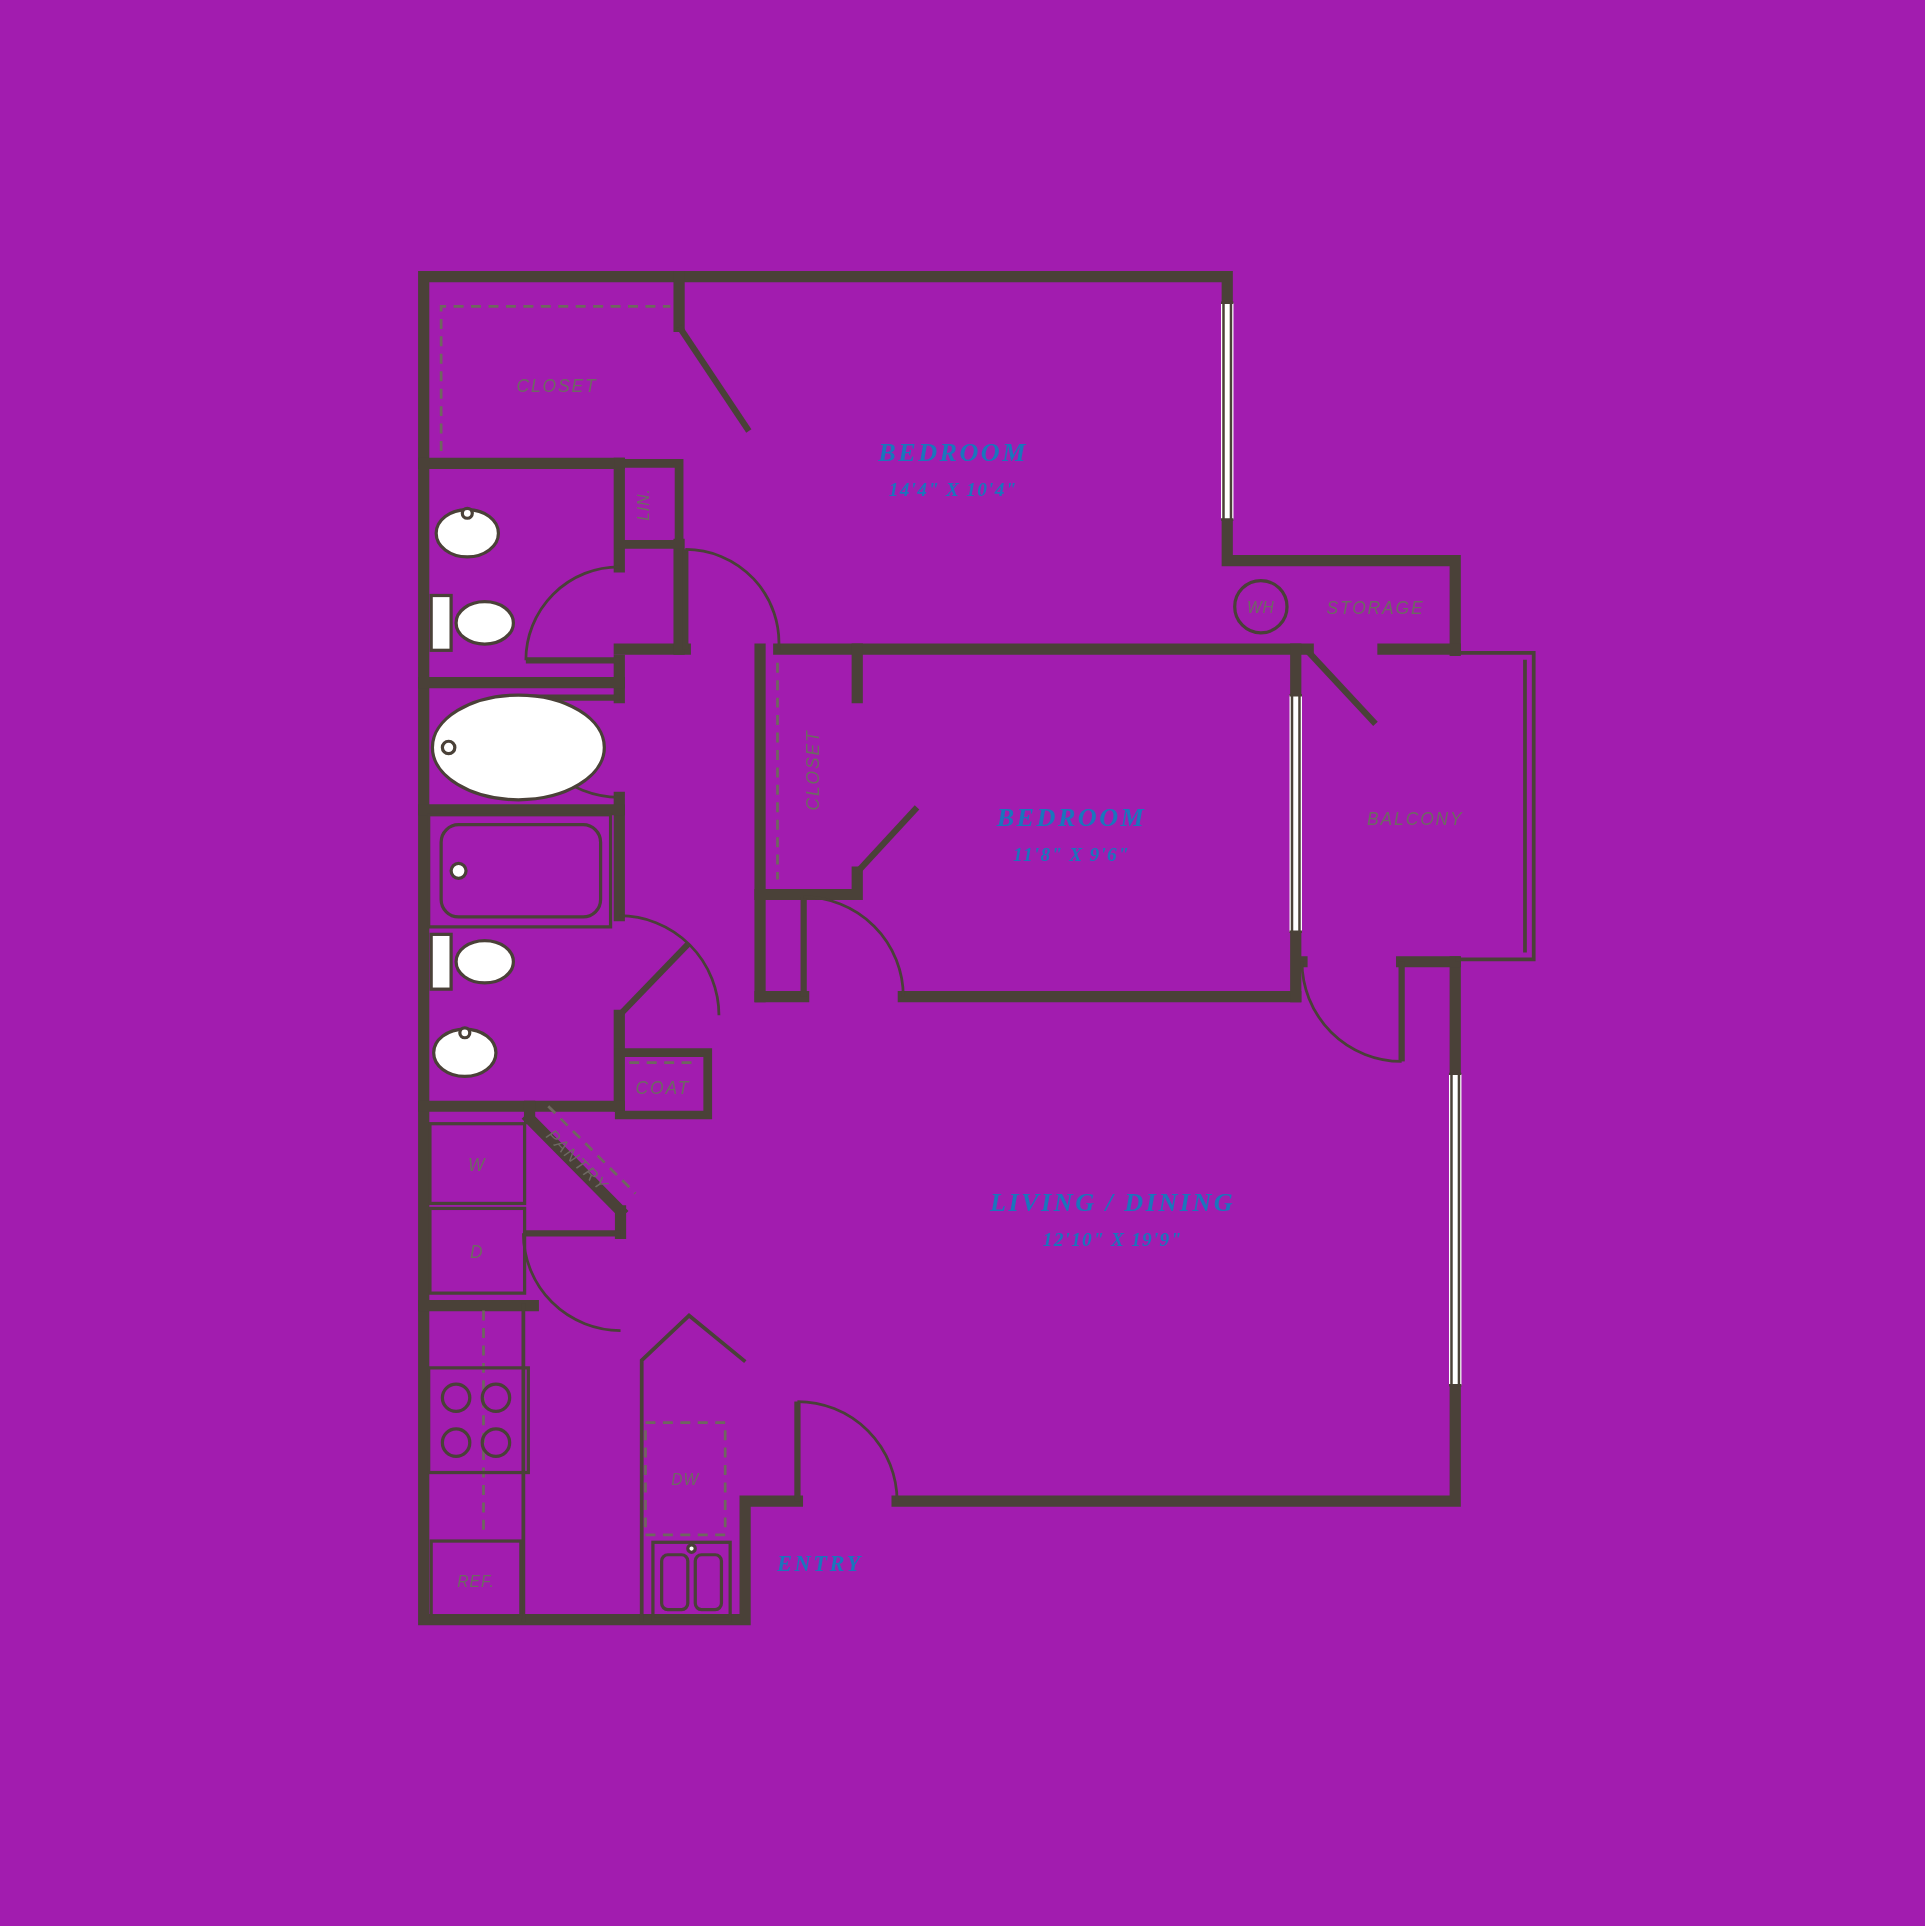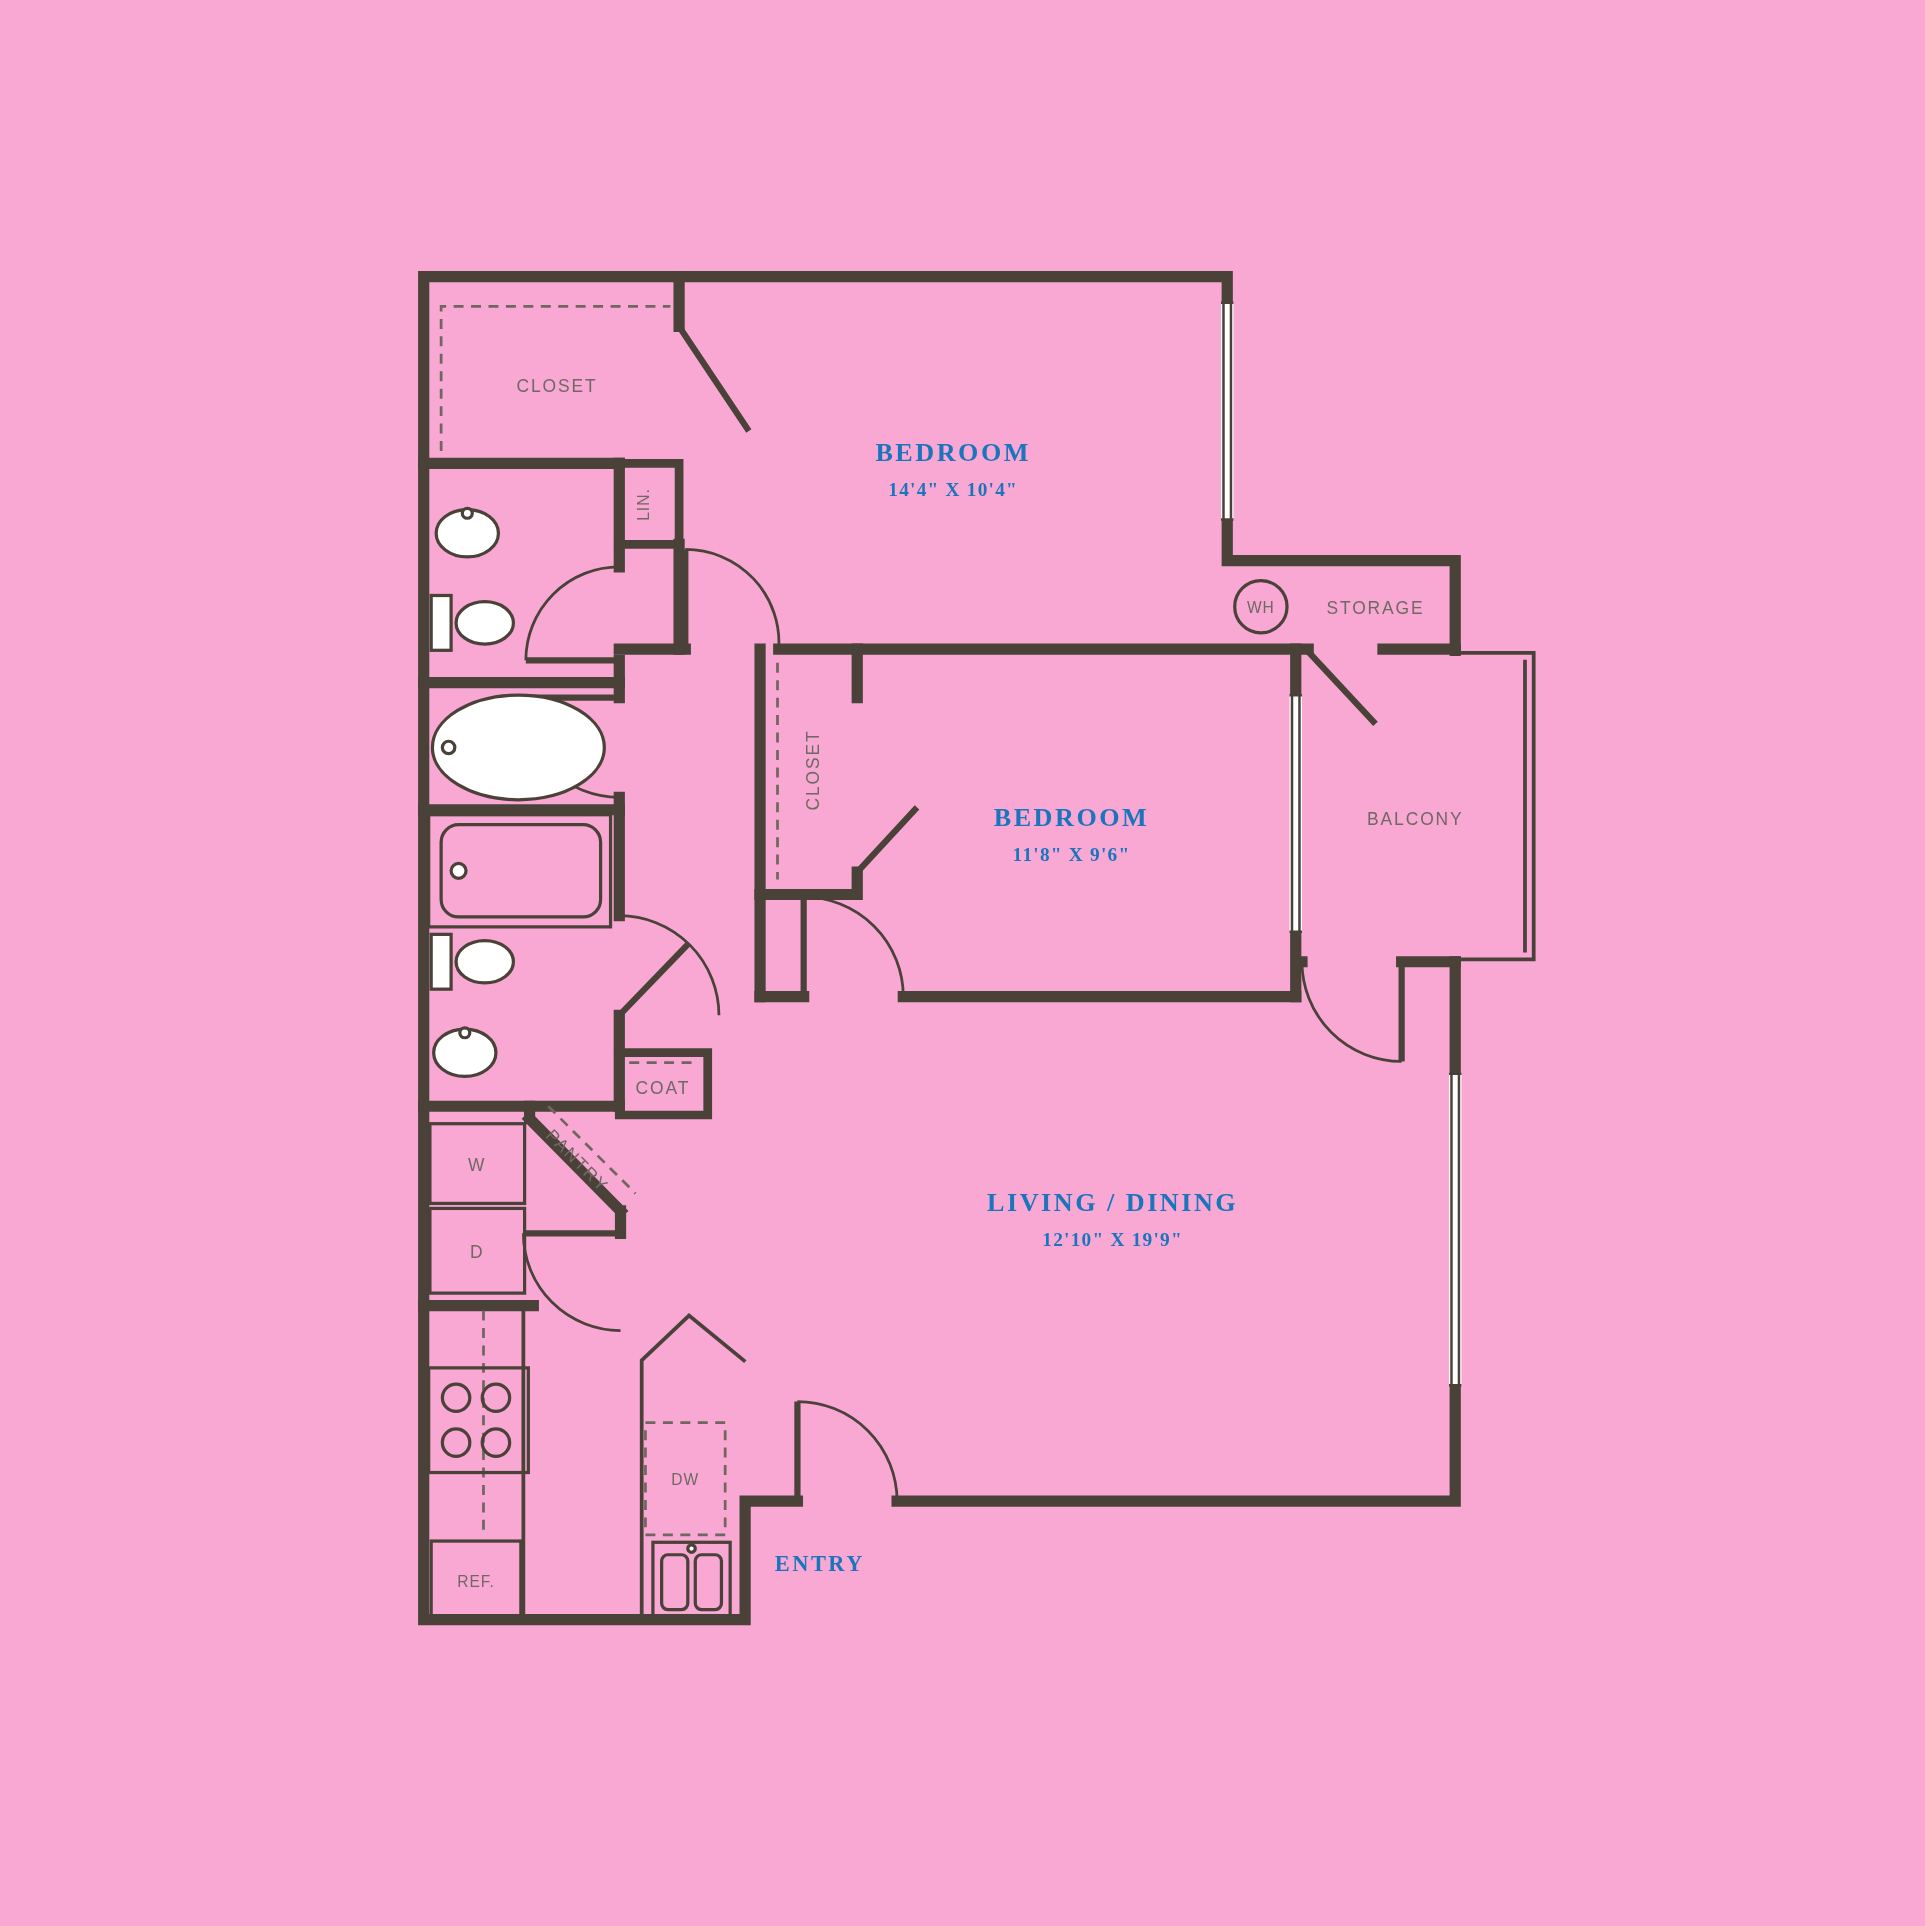--- a/index.html
+++ b/index.html
@@ -1,16 +1,16 @@
 <!DOCTYPE html>
 <html style="font-size:11.4px"><head>
 <meta charset="utf-8">
 <style>
   html,body{margin:0;padding:0;background:#ffffff;}
-  .page{width:1925px;height:1926px;background:#f9a8d4;position:relative;overflow:hidden;}
+  .page{width:1925px;height:1926px;background:#a21caf;position:relative;overflow:hidden;font-style:italic;}
   svg{position:absolute;left:0;top:0;}
   .wall{stroke:#4a4138;stroke-width:9;fill:none;stroke-linecap:square;}
   .wall7{stroke:#4a4138;stroke-width:7;fill:none;stroke-linecap:square;}
   .thin{stroke:#4a4138;stroke-width:3;fill:none;stroke-linecap:square;}
   .fix{stroke:#4a4138;stroke-width:2.6;fill:#ffffff;}
   .fixn{stroke:#4a4138;stroke-width:2.6;fill:none;}
   .leaf{stroke:#4a4138;stroke-width:5;fill:none;stroke-linecap:butt;}
   .arc{stroke:#4a4138;stroke-width:2.2;fill:none;}
   .dash{stroke:#6f675f;stroke-width:2.2;fill:none;stroke-dasharray:8 6;}
   .win{stroke:#4a4138;stroke-width:2;fill:none;}

